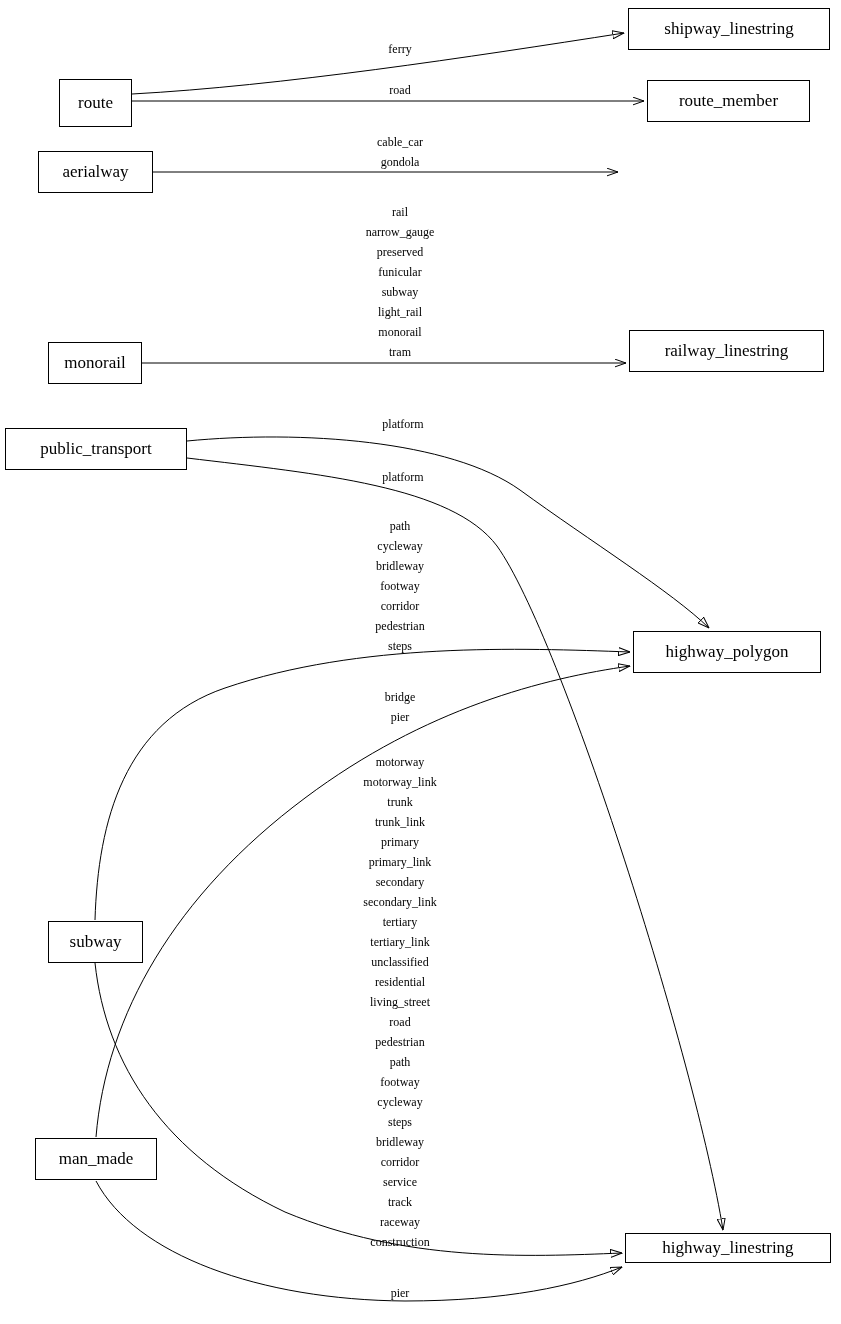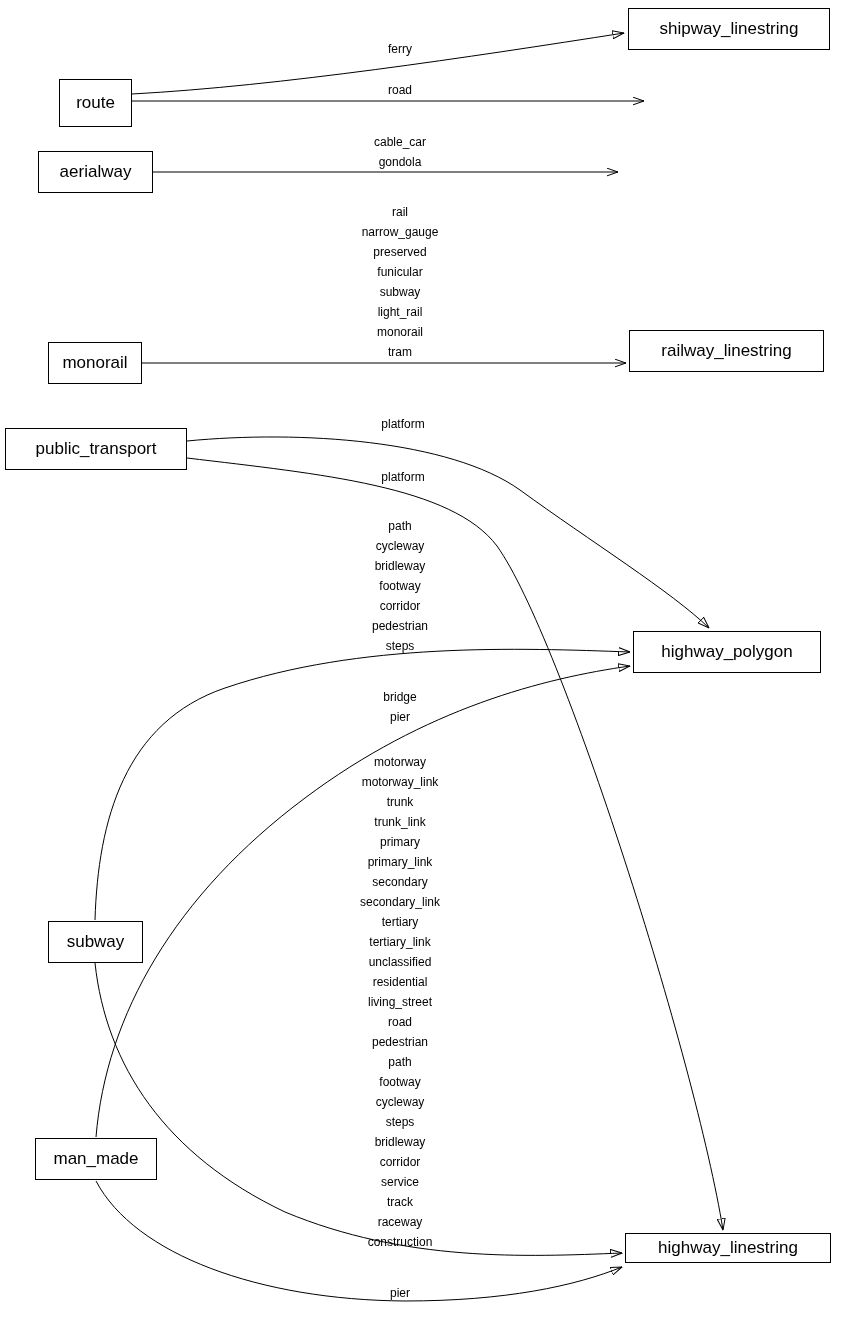--- a/index.html
+++ b/index.html
@@ -5,21 +5,21 @@
   html, body {
     margin: 0;
     padding: 0;
     background: #ffffff;
   }
   .canvas {
     position: relative;
     width: 841px;
     height: 1324px;
     background: #ffffff;
-    font-family: Liberation Sans, sans-serif;
+    font-family: Liberation Serif, serif;
     color: #000000;
     overflow: hidden;
   }
   .edges-layer {
     position: absolute;
     left: 0;
     top: 0;
   }
   .edges-layer path {
     fill: none;
@@ -67,20 +67,23 @@
     <path d="M96,1137 C106,1015 175,895 305,798 C425,708 545,678 630,666" marker-end="url(#arrowhead)"></path>
     <path d="M95,963 C106,1065 165,1155 285,1212 C405,1262 525,1257 622,1253" marker-end="url(#arrowhead)"></path>
     <path d="M96,1181 C135,1255 260,1300 405,1301 C505,1301 575,1286 622,1267" marker-end="url(#arrowhead)"></path>
   </svg>
 
   <div class="node" style="left:628px;top:8px;width:202px;height:42px">
     <span>shipway_linestring</span>
   </div>
   <div class="node" style="left:59px;top:79px;width:73px;height:48px">
     <span>route</span>
+  </div>
+  <div class="node" style="left:647px;top:80px;width:163px;height:42px">
+    <span>route_member</span>
   </div>
   <div class="node" style="left:38px;top:151px;width:115px;height:42px">
     <span>aerialway</span>
   </div>
   <div class="node" style="left:48px;top:342px;width:94px;height:42px">
     <span>monorail</span>
   </div>
   <div class="node" style="left:629px;top:330px;width:195px;height:42px">
     <span>railway_linestring</span>
   </div>

